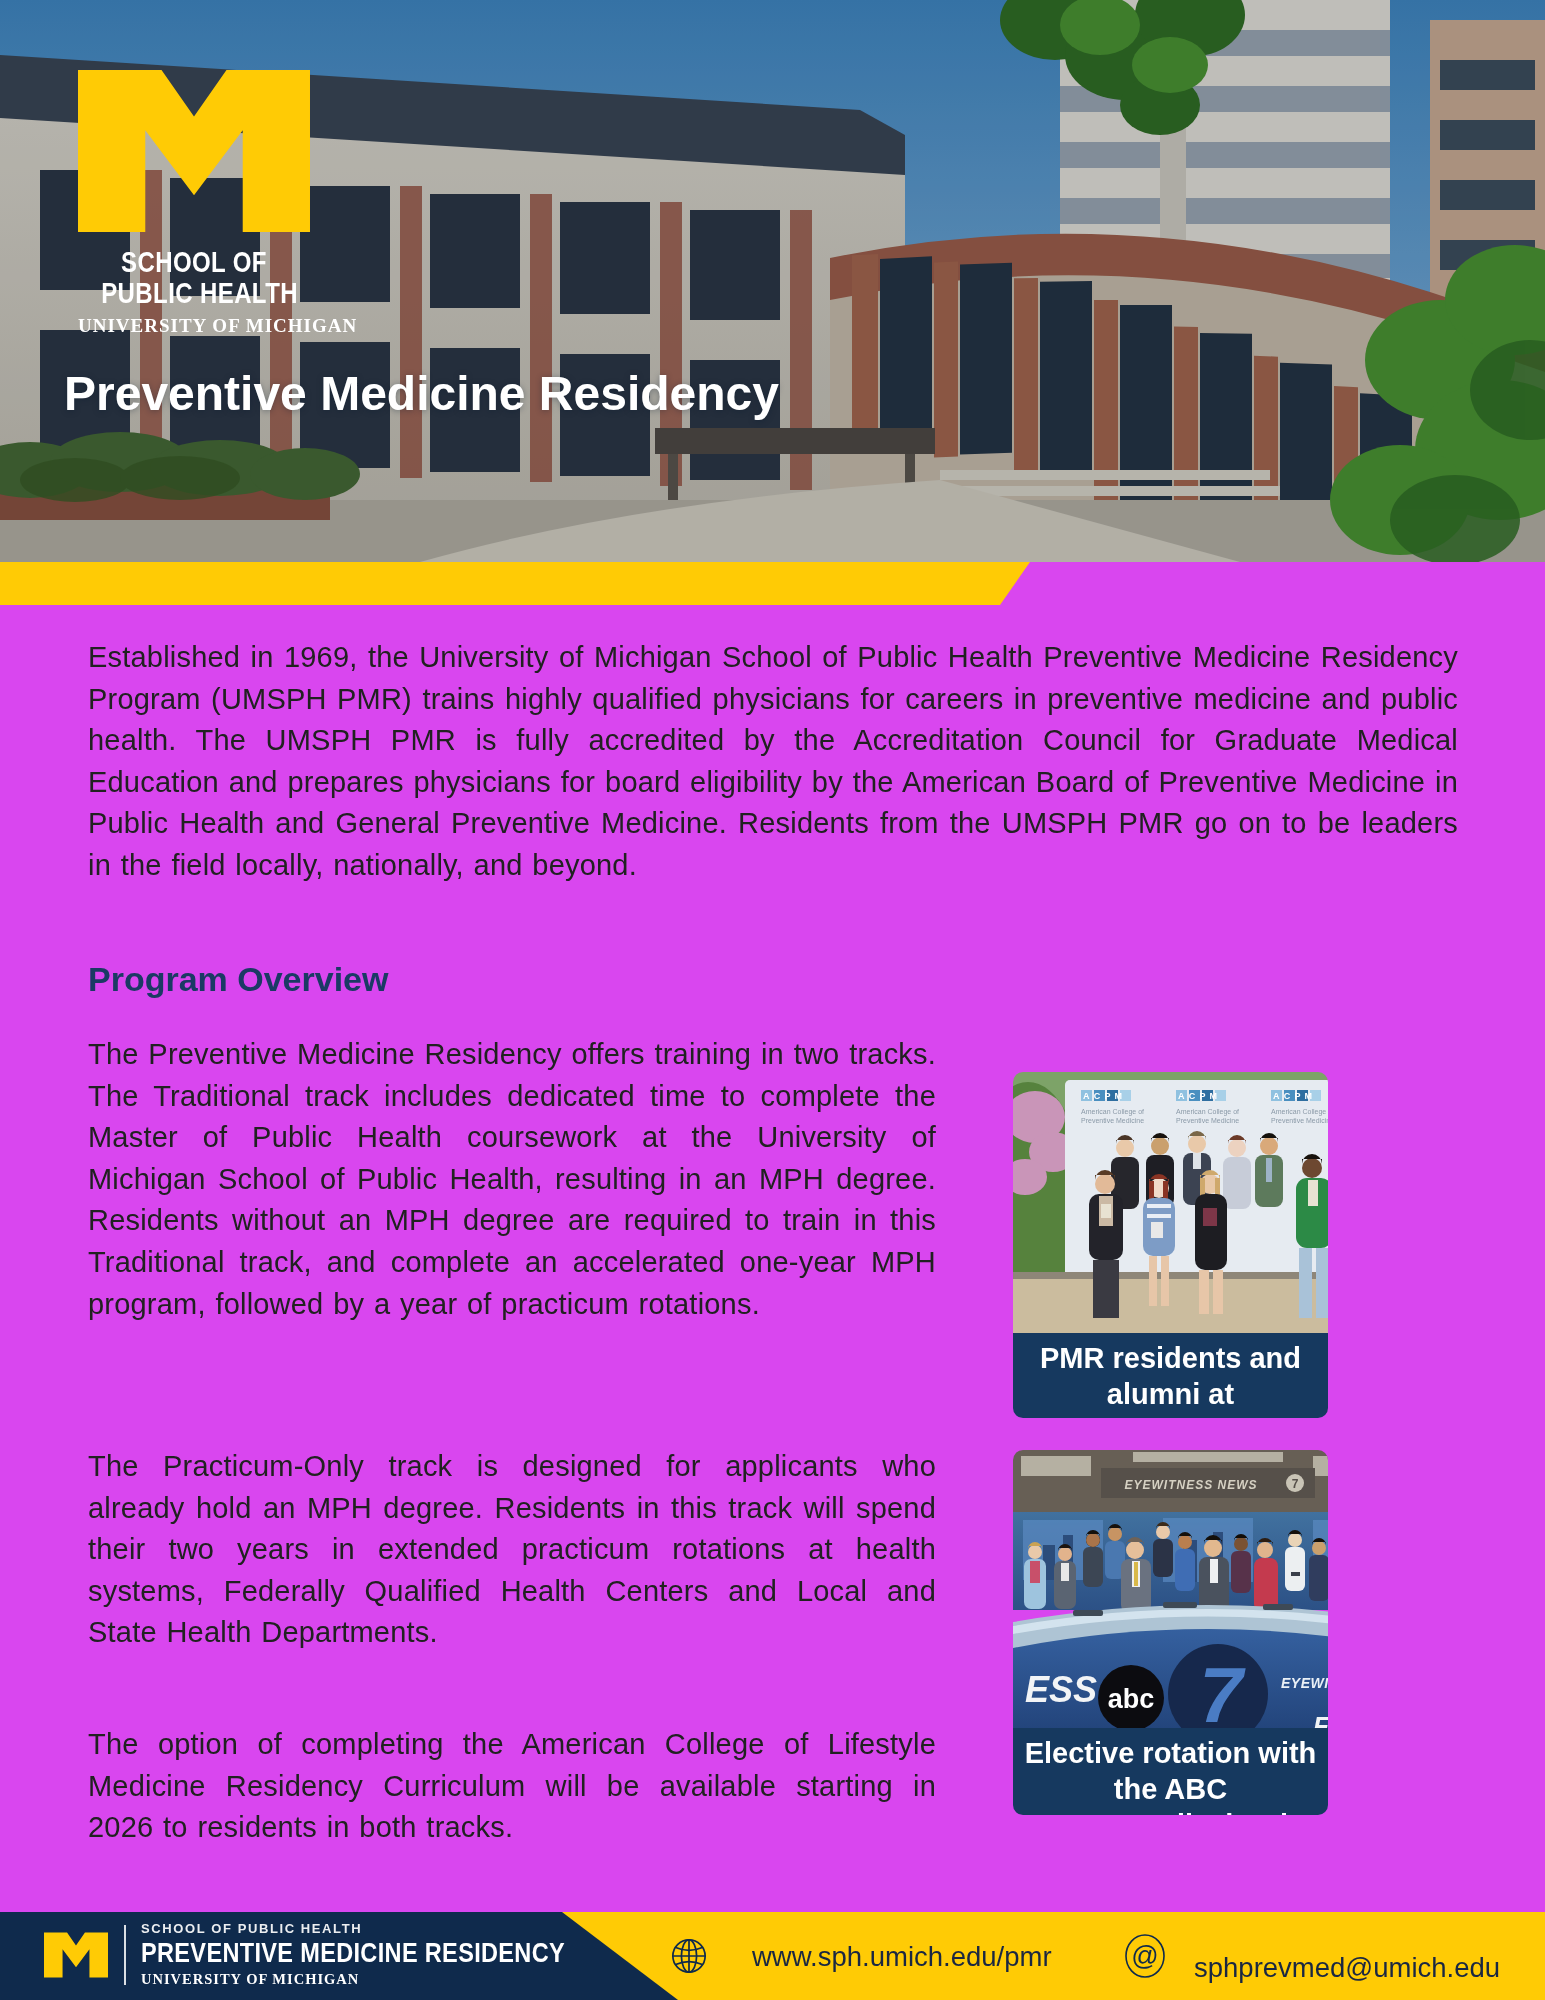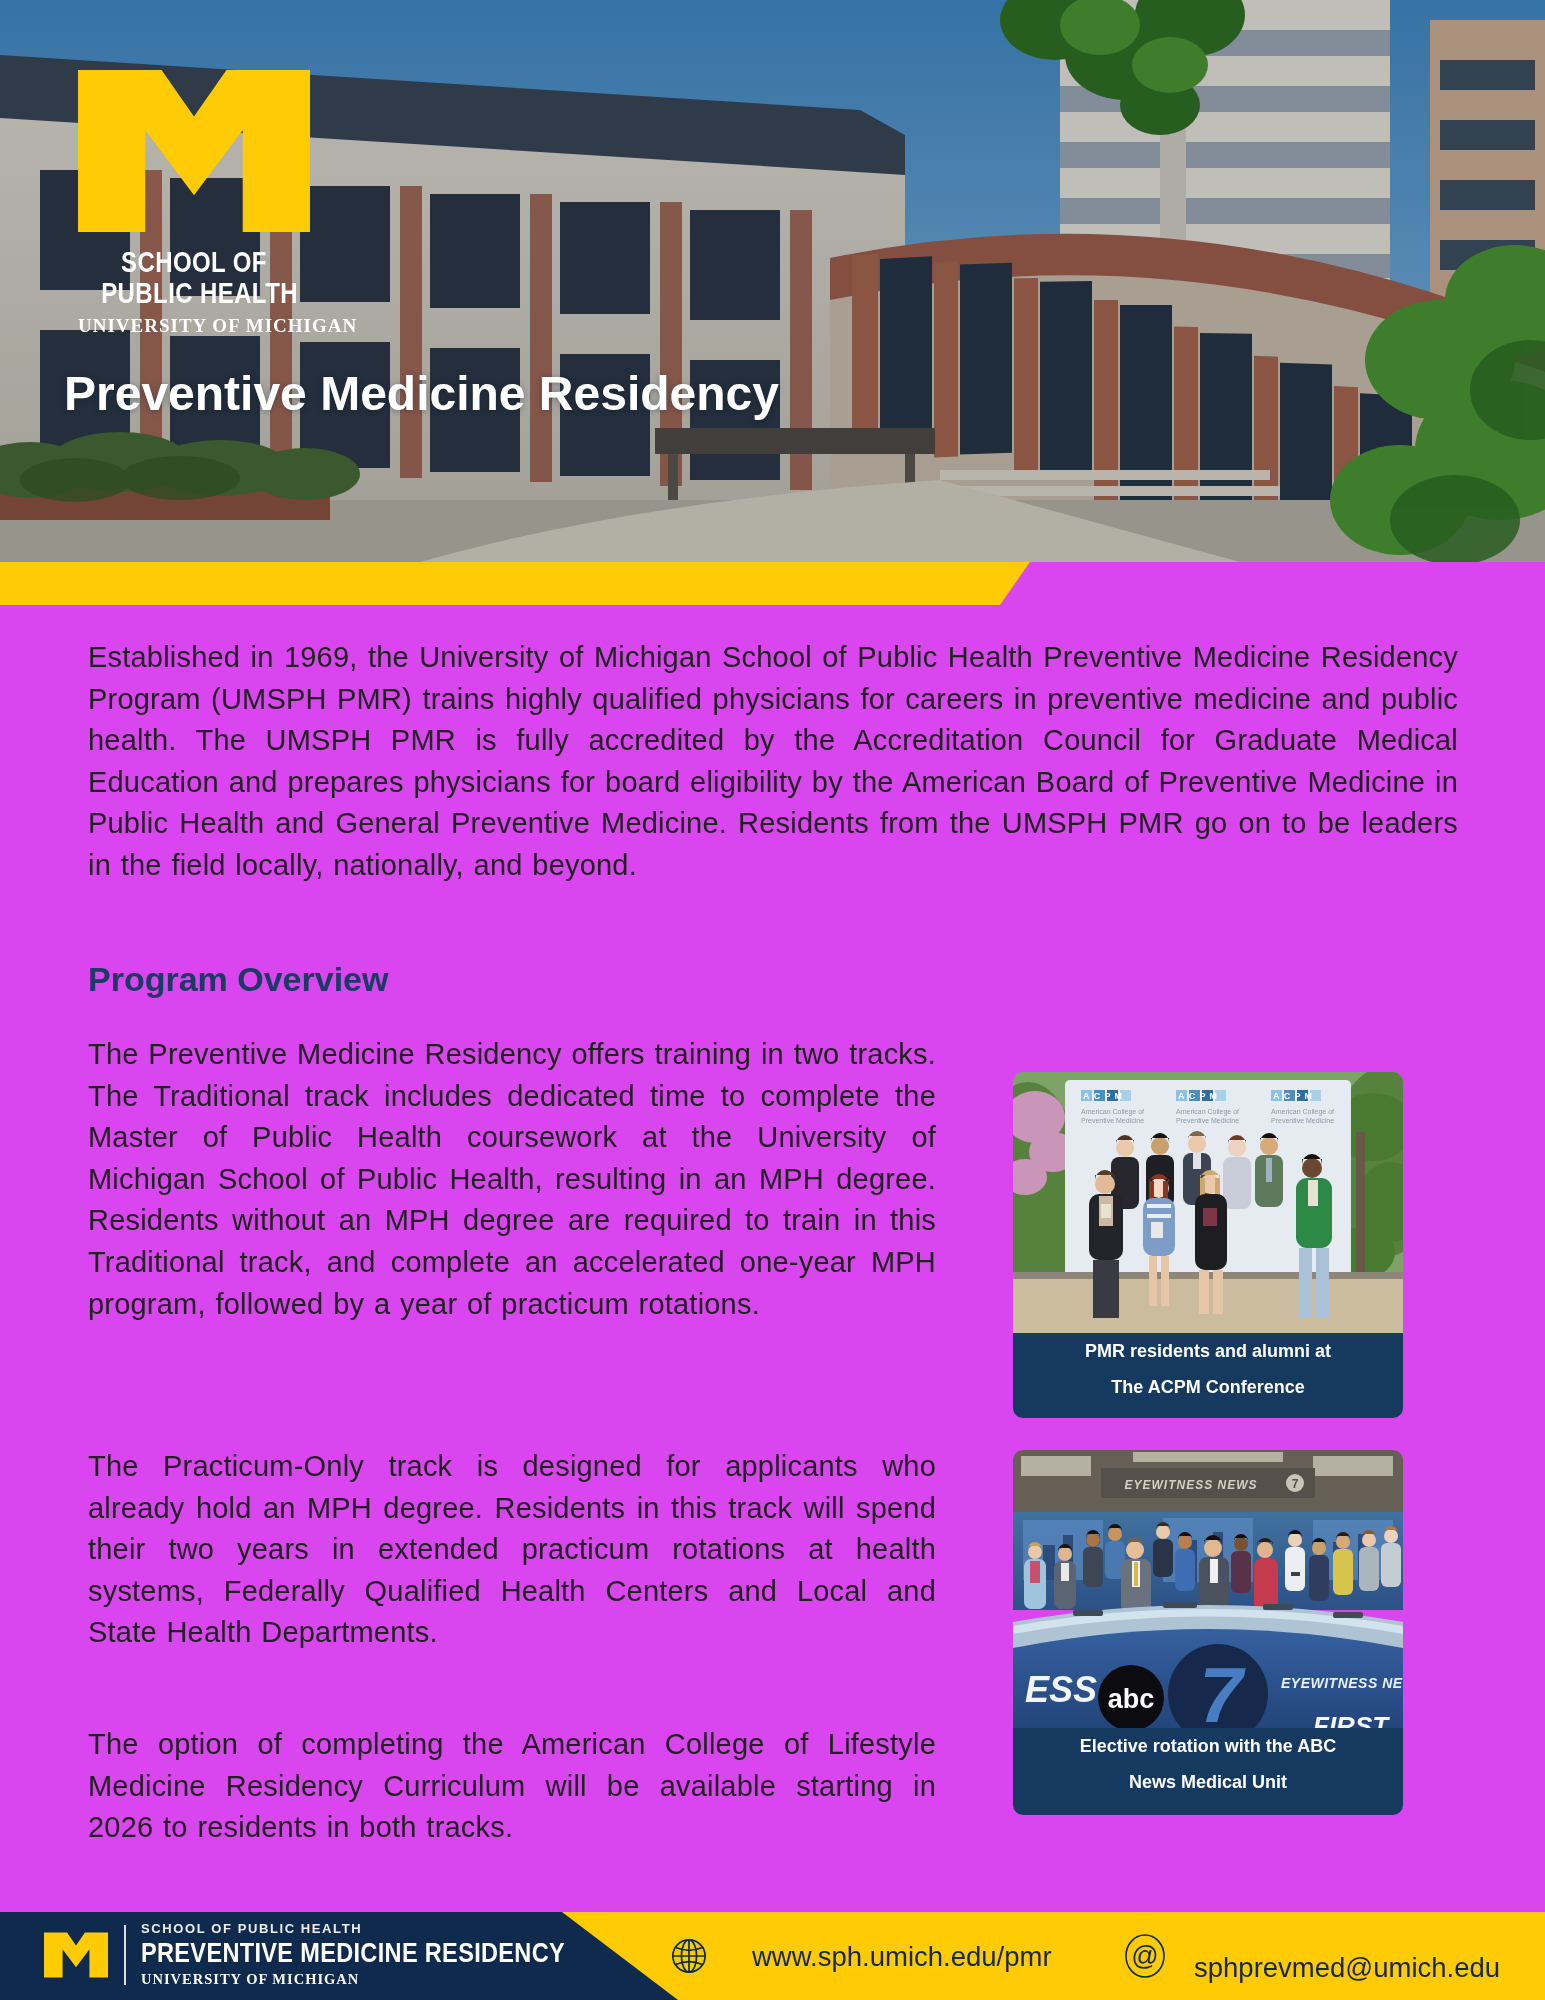--- a/index.html
+++ b/index.html
@@ -26,26 +26,26 @@
   
   .para{position:absolute;color:#212121;font-size:29px;line-height:41.6px;text-align:justify;
         word-spacing:1.5px;letter-spacing:.2px;}
   .intro{left:88px;top:637px;width:1370px;}
   .heading{position:absolute;left:88px;top:960px;color:#1b3a64;font-size:34px;font-weight:bold;}
   .p1{left:88px;top:1034px;width:848px;}
   .p2{left:88px;top:1446px;width:848px;}
   .p3{left:88px;top:1724px;width:848px;}
 
   
-  .card{position:absolute;left:1013px;width:390px;border-radius:10px;overflow:hidden;}
+  .card{position:absolute;left:1013px;width:315px;border-radius:10px;overflow:hidden;}
   .card-1{top:1072px;height:346px;}
   .card-2{top:1450px;height:365px;}
   .card svg{display:block;width:390px;}
-  .caption{background:#16395f;color:#ffffff;font-weight:bold;font-size:18px;line-height:36px;
-           text-align:center;box-sizing:border-box;}
+  .caption{background:#16395f;color:#ffffff;font-weight:bold;font-size:29px;line-height:36px;
+           text-align:center;padding-top:7px;box-sizing:border-box;}
   .caption-1{height:85px;}
   .caption-2{height:87px;}
 
   
   .footer{position:absolute;left:0;top:1912px;width:1545px;height:88px;background:#ffcb05;}
   .footer-navy{position:absolute;inset:0;background:#0f2a4c;
                clip-path:polygon(0 0,562px 0,678px 100%,0 100%);}
   .f-m{position:absolute;left:44px;top:20px;width:64px;height:46px;}
   .f-sep{position:absolute;left:124px;top:13px;width:2px;height:60px;background:rgba(255,255,255,.85);}
   .f-text{position:absolute;left:141px;top:9px;color:#ffffff;}

